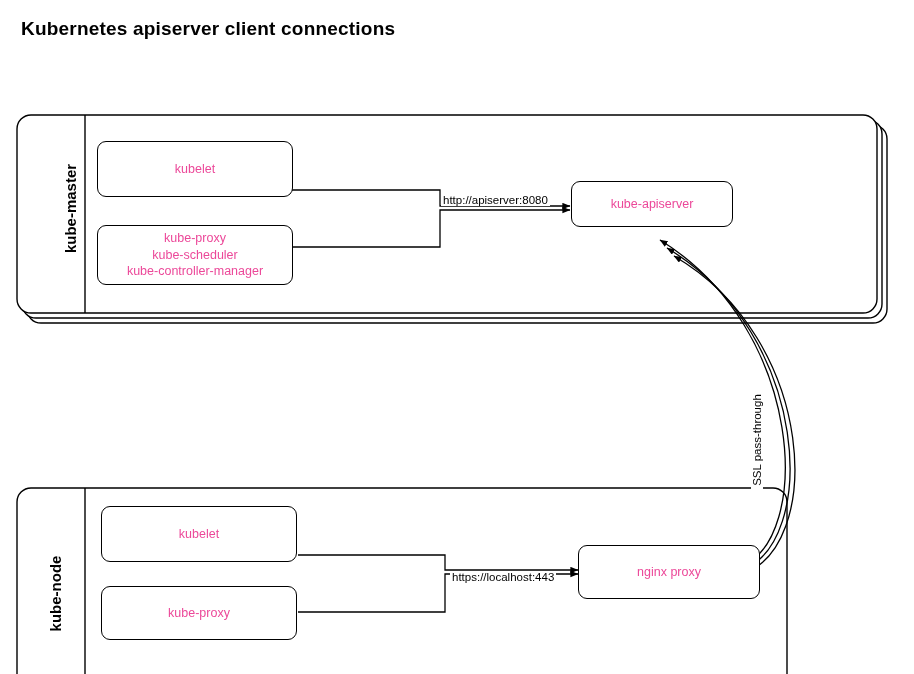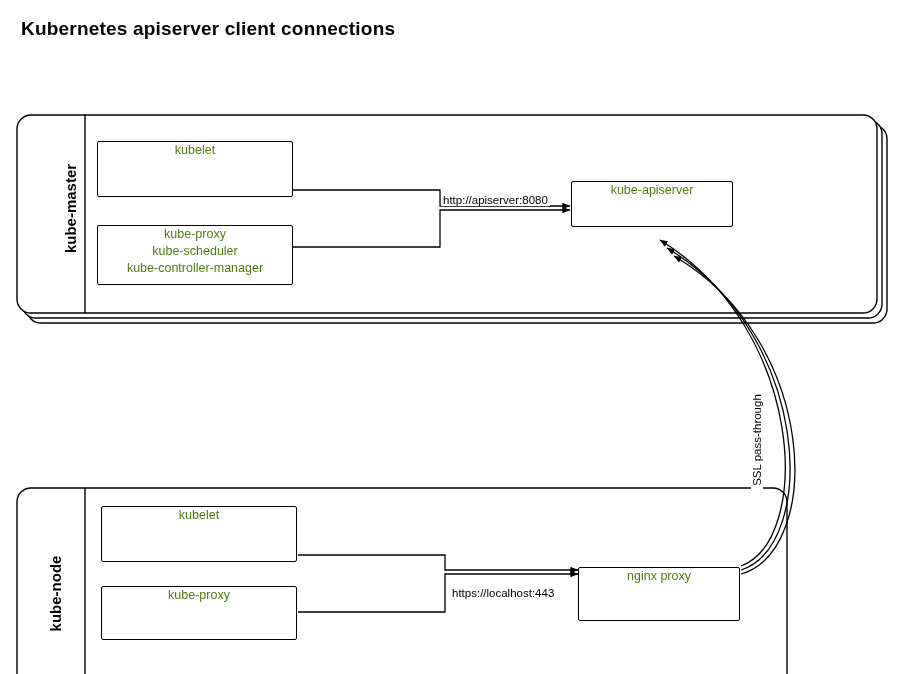--- a/index.html
+++ b/index.html
@@ -39,27 +39,27 @@
     font-weight: bold;
     color: #000;
     white-space: nowrap;
     transform-origin: 50% 50%;
   }
   .node-box {
     position: absolute;
     box-sizing: border-box;
     border: 1.4px solid #000;
     background: #fff;
-    border-radius: 2px;
+    border-radius: 9px;
     display: flex;
-    align-items: flex-start;
+    align-items: center;
     justify-content: center;
     text-align: center;
     font-size: 12.5px;
-    color: #4d7c0f;
+    color: #ec4899;
     line-height: 1.35;
   }
   .edge-label {
     position: absolute;
     font-size: 11.5px;
     color: #000;
     background: #fff;
     white-space: nowrap;
     padding: 0 2px;
   }
@@ -125,21 +125,21 @@
 </div>
 
 <div class="node-box" style="left: 101px; top: 506px; width: 196px; height: 56px;">
   <span>kubelet</span>
 </div>
 
 <div class="node-box" style="left: 101px; top: 586px; width: 196px; height: 54px;">
   <span>kube-proxy</span>
 </div>
 
-<div class="node-box" style="left: 578px; top: 567px; width: 162px; height: 54px;">
+<div class="node-box" style="left: 578px; top: 545px; width: 182px; height: 54px;">
   <span>nginx proxy</span>
 </div>
 
 <div class="edge-label" style="left: 441px; top: 194px;">http://apiserver:8080</div>
 
-<div class="edge-label" style="left: 450px; top: 587px;">https://localhost:443</div>
+<div class="edge-label" style="left: 450px; top: 571px;">https://localhost:443</div>
 
 <div class="edge-label vertical" style="left: 700px; top: 434px; width: 110px; text-align: center;">SSL pass-through</div>
 
 </body></html>

